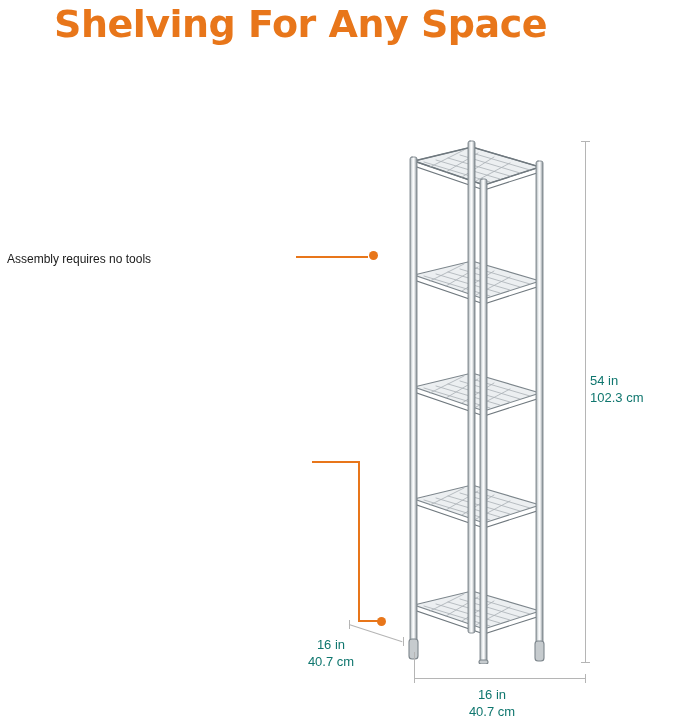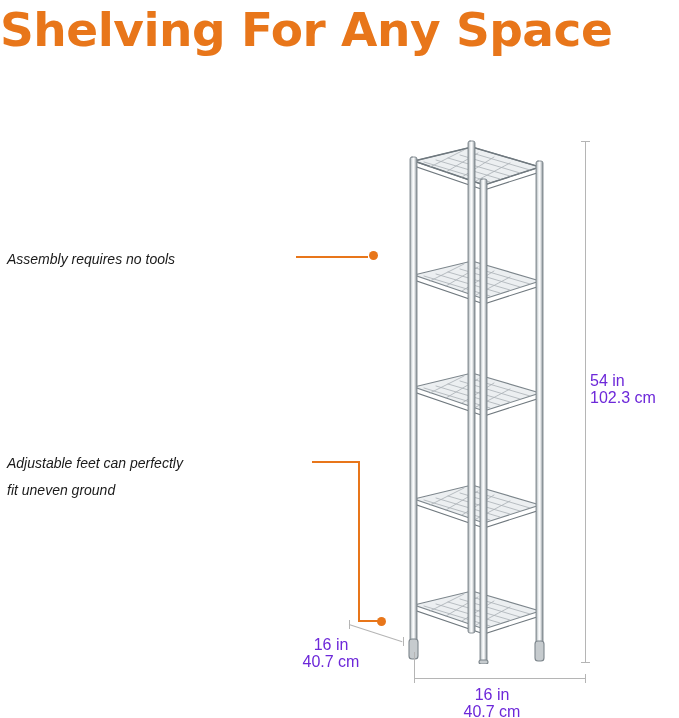--- a/index.html
+++ b/index.html
@@ -21,36 +21,35 @@
     height: 718px;
   }
 
   
   .title {
     position: absolute;
     left: 0;
     top: 2px;
     width: 601px;
     text-align: center;
-    font-size: 47px;
+    font-size: 38px;
     font-weight: bold;
     letter-spacing: -0.5px;
     color: #E8761A;
     font-family: "DejaVu Sans", sans-serif;
     white-space: nowrap;
   }
 
   
   .callout {
     position: absolute;
-    font-size: 14px;
+    font-size: 12px;
     line-height: 27px;
     color: #1a1a1a;
     font-family: "Liberation Sans", sans-serif;
-    font-style: italic;
   }
   #callout-tools {
     left: 7px;
     top: 246px;
     width: 300px;
   }
   #callout-feet {
     left: 7px;
     top: 450px;
     width: 310px;
@@ -76,23 +75,23 @@
     position: absolute;
     background: #b5b5b5;
   }
   .dim-v { width: 1px; }
   .dim-h { height: 1px; }
   .dim-tick-h { height: 1px; width: 9px; background: #b5b5b5; position: absolute; }
   .dim-tick-v { width: 1px; height: 9px; background: #b5b5b5; position: absolute; }
 
   .dim-label {
     position: absolute;
-    font-size: 16px;
+    font-size: 13px;
     line-height: 17px;
-    color: #6d28d9;
+    color: #0f766e;
     text-align: center;
     white-space: nowrap;
   }
   #dim-height-label { left: 590px; top: 372px; width: 80px; text-align: left; }
   #dim-depth-label  { left: 296px; top: 636px; width: 70px; }
   #dim-width-label  { left: 447px; top: 686px; width: 90px; }
 
   
   #unit {
     position: absolute;
@@ -107,24 +106,20 @@
 <body>
 
 <div id="stage">
 
   <div class="title">Shelving For Any Space</div>
 
   <div class="callout" id="callout-tools">Assembly requires no tools</div>
   <div class="leader leader-h" style="left:296px; top:256px; width:72px;"></div>
   <div class="dot" style="left:369px; top:251px;"></div>
 
-  <div class="callout" id="callout-feet">
-    <div>Adjustable feet can perfectly</div>
-    <div>fit uneven ground</div>
-  </div>
   <div class="leader leader-h" style="left:312px; top:461px; width:48px;"></div>
   <div class="leader leader-v" style="left:358px; top:461px; height:160px;"></div>
   <div class="dot" style="left:377px; top:617px;"></div>
   <div class="leader leader-h" style="left:358px; top:620px; width:22px;"></div>
 
   <div id="unit">
     <svg width="200" height="533" viewBox="0 0 200 533" xmlns="http://www.w3.org/2000/svg">
       <defs>
         <linearGradient id="post" x1="0" y1="0" x2="1" y2="0">
           <stop offset="0%" stop-color="#9aa0a4"></stop>

